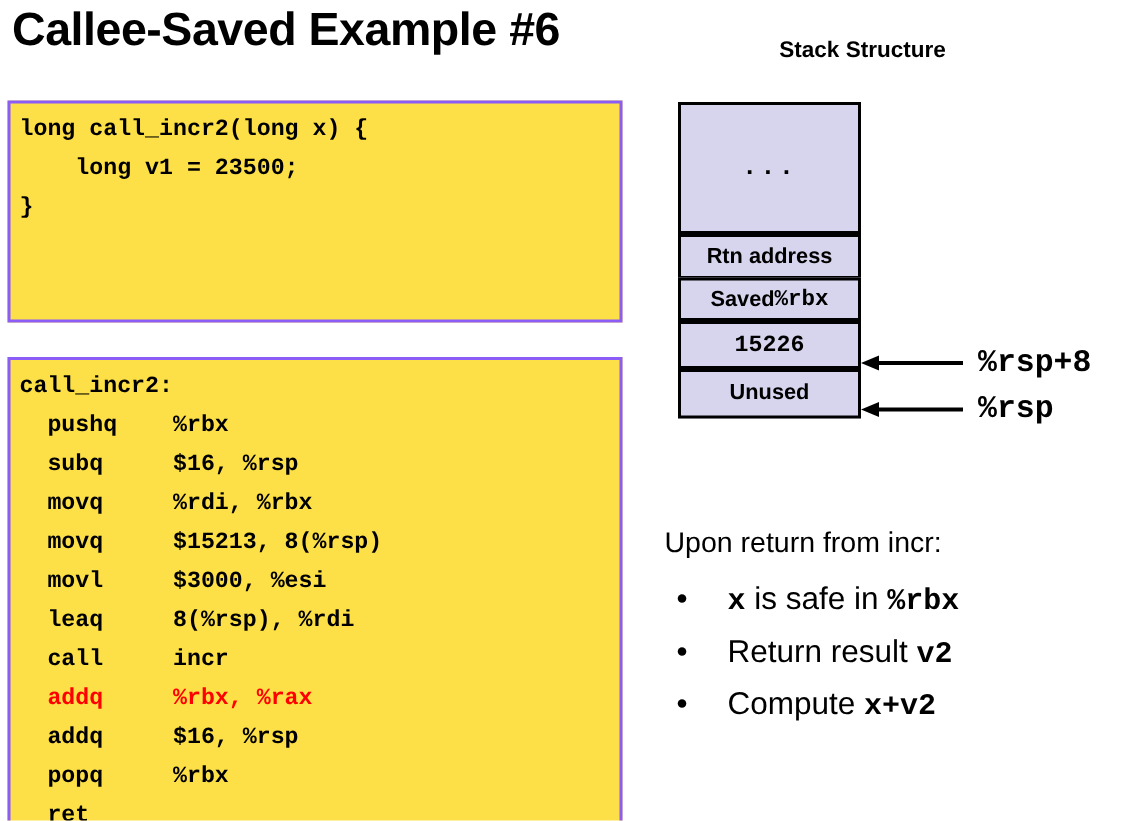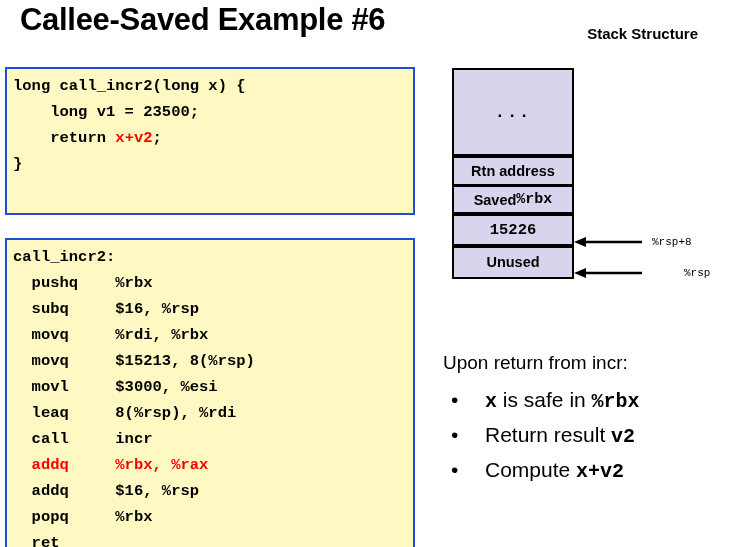--- a/index.html
+++ b/index.html
@@ -12,33 +12,33 @@
     height: 547px;
     position: relative;
     overflow: hidden;
     font-family: "Liberation Sans", sans-serif;
     color: #000000;
   }
 
   
   #slide-title {
     position: absolute;
-    left: 20px;
+    left: 8px;
     top: 2px;
     font-size: 31px;
     font-weight: bold;
     letter-spacing: -0.3px;
     white-space: nowrap;
   }
 
   
   .code-box {
     position: absolute;
-    background: #fef9c3;
-    border: 2px solid #1d4ed8;
+    background: #fde047;
+    border: 2px solid #8b5cf6;
     box-sizing: border-box;
     font-family: "Liberation Mono", "DejaVu Sans Mono", monospace;
     font-weight: bold;
     font-size: 15.5px;
     line-height: 26px;
     white-space: pre;
     overflow: hidden;
     padding: 4px 0 0 6px;
   }
   #c-code-box {
@@ -55,21 +55,21 @@
   }
   .code-line { display: block; height: 26px; }
   .hl { color: #ff0000; }
 
   
   #stack-heading {
     position: absolute;
     left: 452px;
     top: 25px;
     width: 246px;
-    text-align: right;
+    text-align: center;
     font-size: 15px;
     font-weight: bold;
   }
   .stack-cell {
     position: absolute;
     left: 452px;
     width: 122px;
     background: #d7d5ee;
     border: 2.5px solid #000000;
     box-sizing: border-box;
@@ -92,26 +92,26 @@
   }
 
   
   .ptr-row {
     position: absolute;
     display: flex;
     align-items: center;
     height: 18px;
   }
   #ptr-row-0 { left: 574px; top: 233px; }
-  #ptr-row-1 { left: 574px; top: 264px; gap: 32px; }
+  #ptr-row-1 { left: 574px; top: 264px; }
   .ptr-arrow { display: block; }
   .ptr-label {
     font-family: "Liberation Mono", "DejaVu Sans Mono", monospace;
-    font-weight: normal;
-    font-size: 11px;
+    font-weight: bold;
+    font-size: 21px;
     margin-left: 8px;
     white-space: nowrap;
   }
 
   
   #notes-intro {
     position: absolute;
     left: 443px;
     top: 352px;
     font-size: 19px;
@@ -142,21 +142,21 @@
     font-family: "Liberation Mono", "DejaVu Sans Mono", monospace;
     font-weight: bold;
     font-size: 20px;
   }
 </style>
 </head>
 <body>
 
 <div id="slide-title">Callee-Saved Example #6</div>
 
-<div id="c-code-box" class="code-box"><span class="code-line"><span>long call_incr2(long x) {</span></span><span class="code-line"><span>    long v1 = 23500;</span></span><span class="code-line"><span>    return </span><span class="hl">x+v2</span><span>;</span></span><span class="code-line"><span>}</span></span></div>
+<div id="c-code-box" class="code-box"><span class="code-line"><span>long call_incr2(long x) {</span></span><span class="code-line"><span>    long v1 = 23500;</span></span><span class="code-line"><span>}</span></span></div>
 
 <div id="asm-code-box" class="code-box"><span class="code-line"><span>call_incr2:</span></span><span class="code-line"><span>  pushq    %rbx</span></span><span class="code-line"><span>  subq     $16, %rsp</span></span><span class="code-line"><span>  movq     %rdi, %rbx</span></span><span class="code-line"><span>  movq     $15213, 8(%rsp)</span></span><span class="code-line"><span>  movl     $3000, %esi</span></span><span class="code-line"><span>  leaq     8(%rsp), %rdi</span></span><span class="code-line"><span>  call     incr</span></span><span class="code-line"><span class="hl">  addq     %rbx, %rax</span></span><span class="code-line"><span>  addq     $16, %rsp</span></span><span class="code-line"><span>  popq     %rbx</span></span><span class="code-line"><span>  ret</span></span></div>
 
 <div id="stack-heading">Stack Structure</div>
 
 <div id="stack-cell-0" class="stack-cell">
     <span>...</span>
   </div>
 <div id="stack-cell-1" class="stack-cell">
     <span>Rtn address</span>

